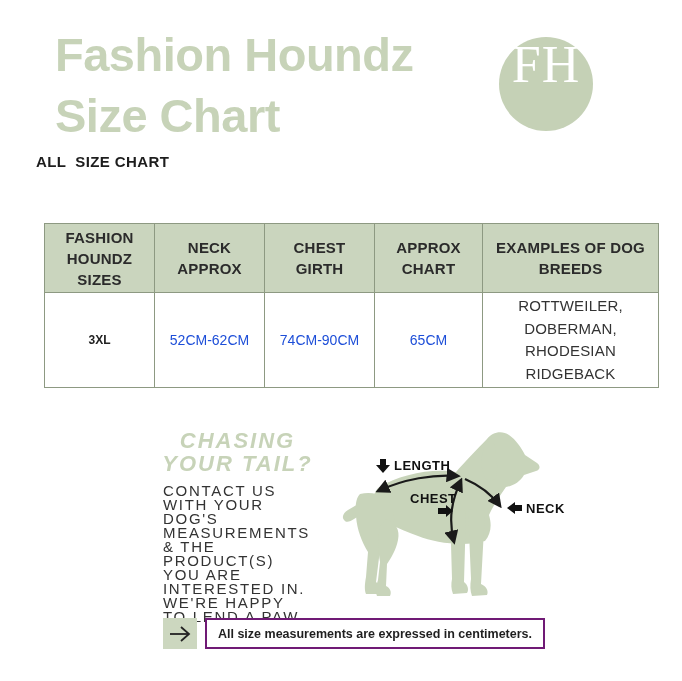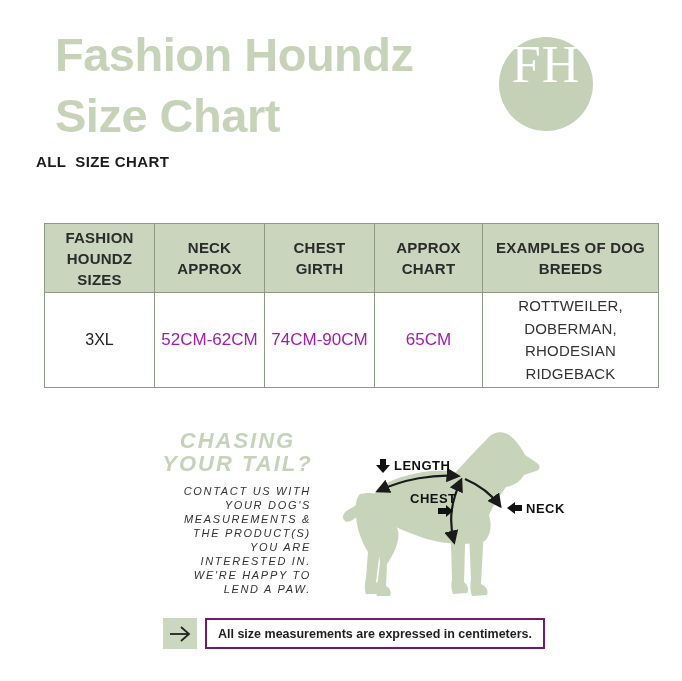--- a/index.html
+++ b/index.html
@@ -31,33 +31,33 @@
     border-collapse:collapse;table-layout:fixed;margin-top:47px;
   }
   .size-table th,.size-table td{
     border:1px solid #8d9982;text-align:center;vertical-align:middle;padding:2px 6px;
   }
   .size-table th{
     background:#cad5be;height:64px;font-size:15px;font-weight:bold;
     line-height:1.4;color:#2b2b2b;letter-spacing:0.2px;
   }
   .size-table td{
-    background:#ffffff;height:47px;font-size:17px;font-weight:normal;color:#a21caf;
+    background:#ffffff;height:47px;font-size:14px;font-weight:normal;color:#1d4ed8;
   }
-  .size-table td.size-cell{font-size:16px;font-weight:normal;color:#222222;}
+  .size-table td.size-cell{font-size:12px;font-weight:bold;color:#222222;}
   .size-table td.breeds-cell{font-size:15px;line-height:1.5;color:#333333;letter-spacing:0.2px;}
   
   .tagline{
     position:absolute;left:150px;top:429px;width:175px;text-align:center;
     font-size:22px;font-weight:bold;font-style:italic;letter-spacing:2px;
     line-height:23px;color:#c7d3b8;
   }
   .contact-body{
-    position:absolute;left:163px;top:484px;width:148px;text-align:right;
-    font-size:11px;letter-spacing:1.7px;line-height:14px;color:#333333;font-style:italic;
+    position:absolute;left:163px;top:484px;width:148px;text-align:left;
+    font-size:15px;letter-spacing:1.7px;line-height:14px;color:#333333;
   }
   
   .dog-diagram{position:absolute;left:338px;top:424px;}
   .dog-diagram .fillshape{fill:#c8d4ba;}
   .dog-diagram .measure{stroke:#1a1a1a;stroke-width:2.2;fill:none;}
   .dog-diagram .diag-label{
     font-family:"Liberation Sans",sans-serif;font-size:13px;font-weight:bold;
     fill:#111111;letter-spacing:0.5px;
   }
   .dog-diagram .glyph{fill:#111111;}

